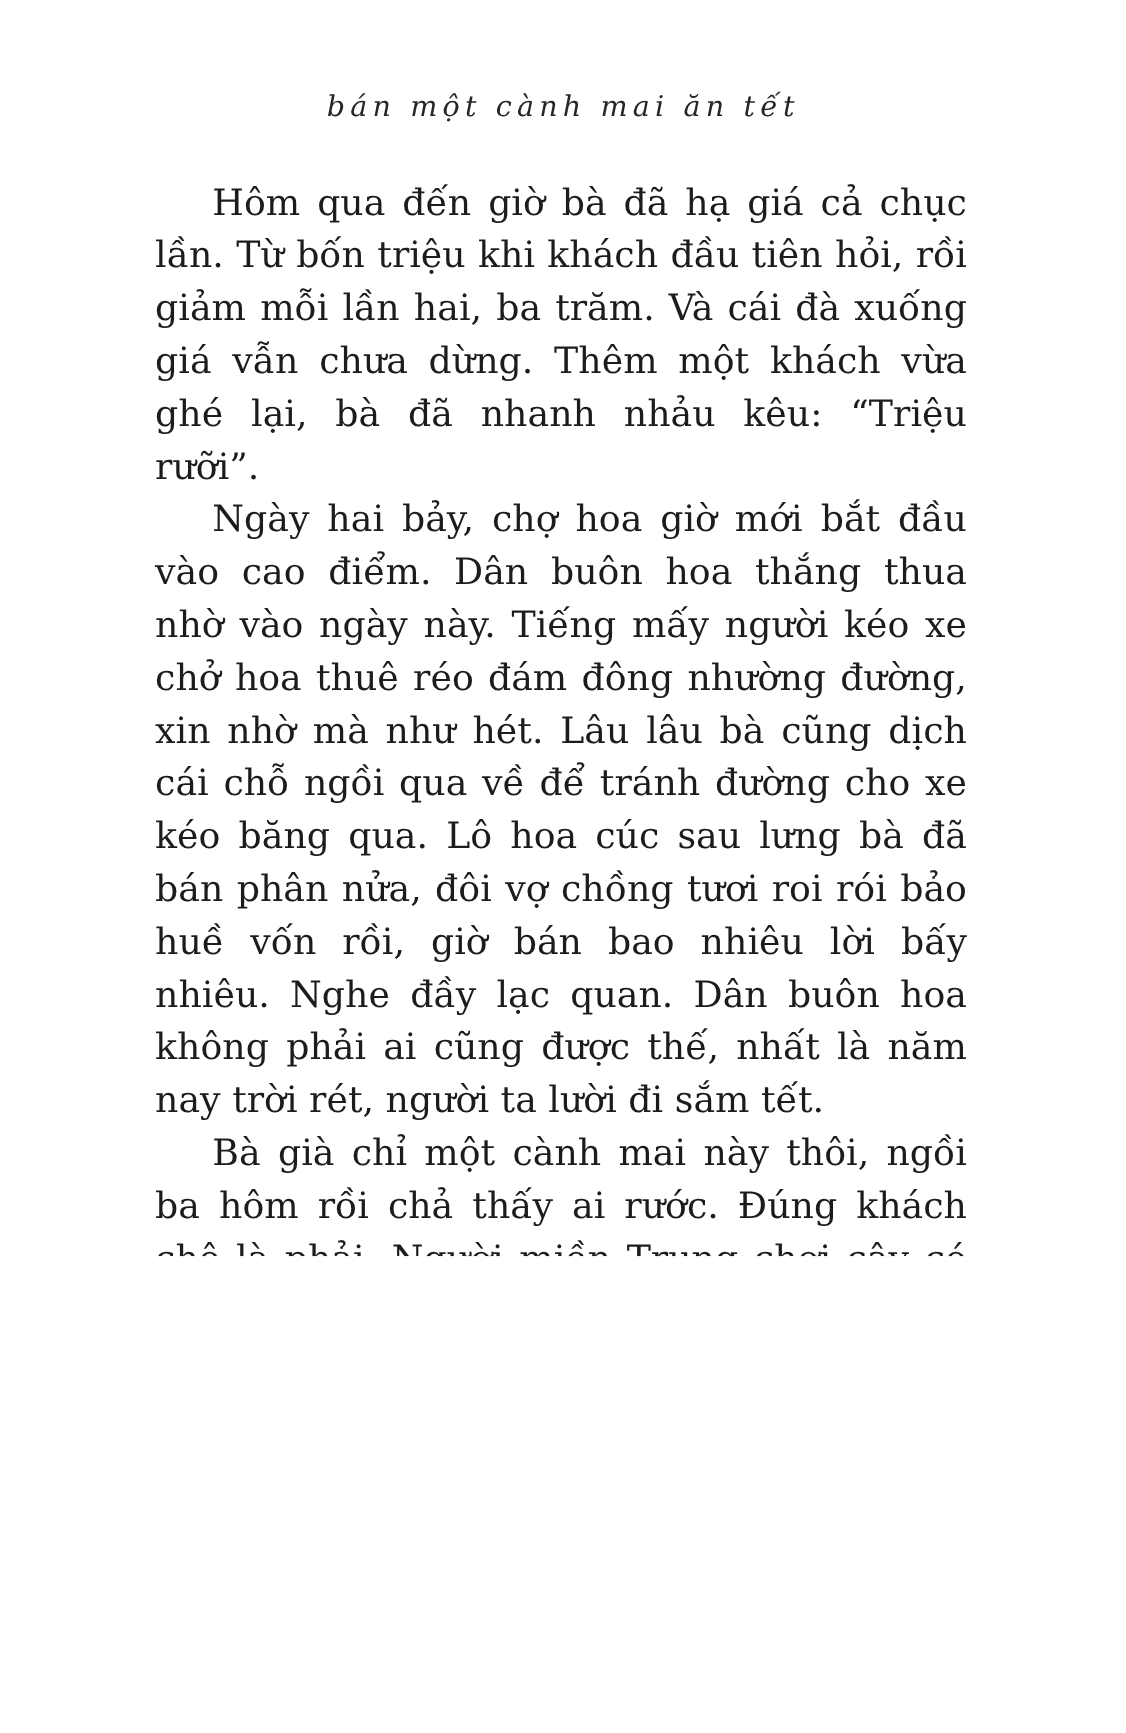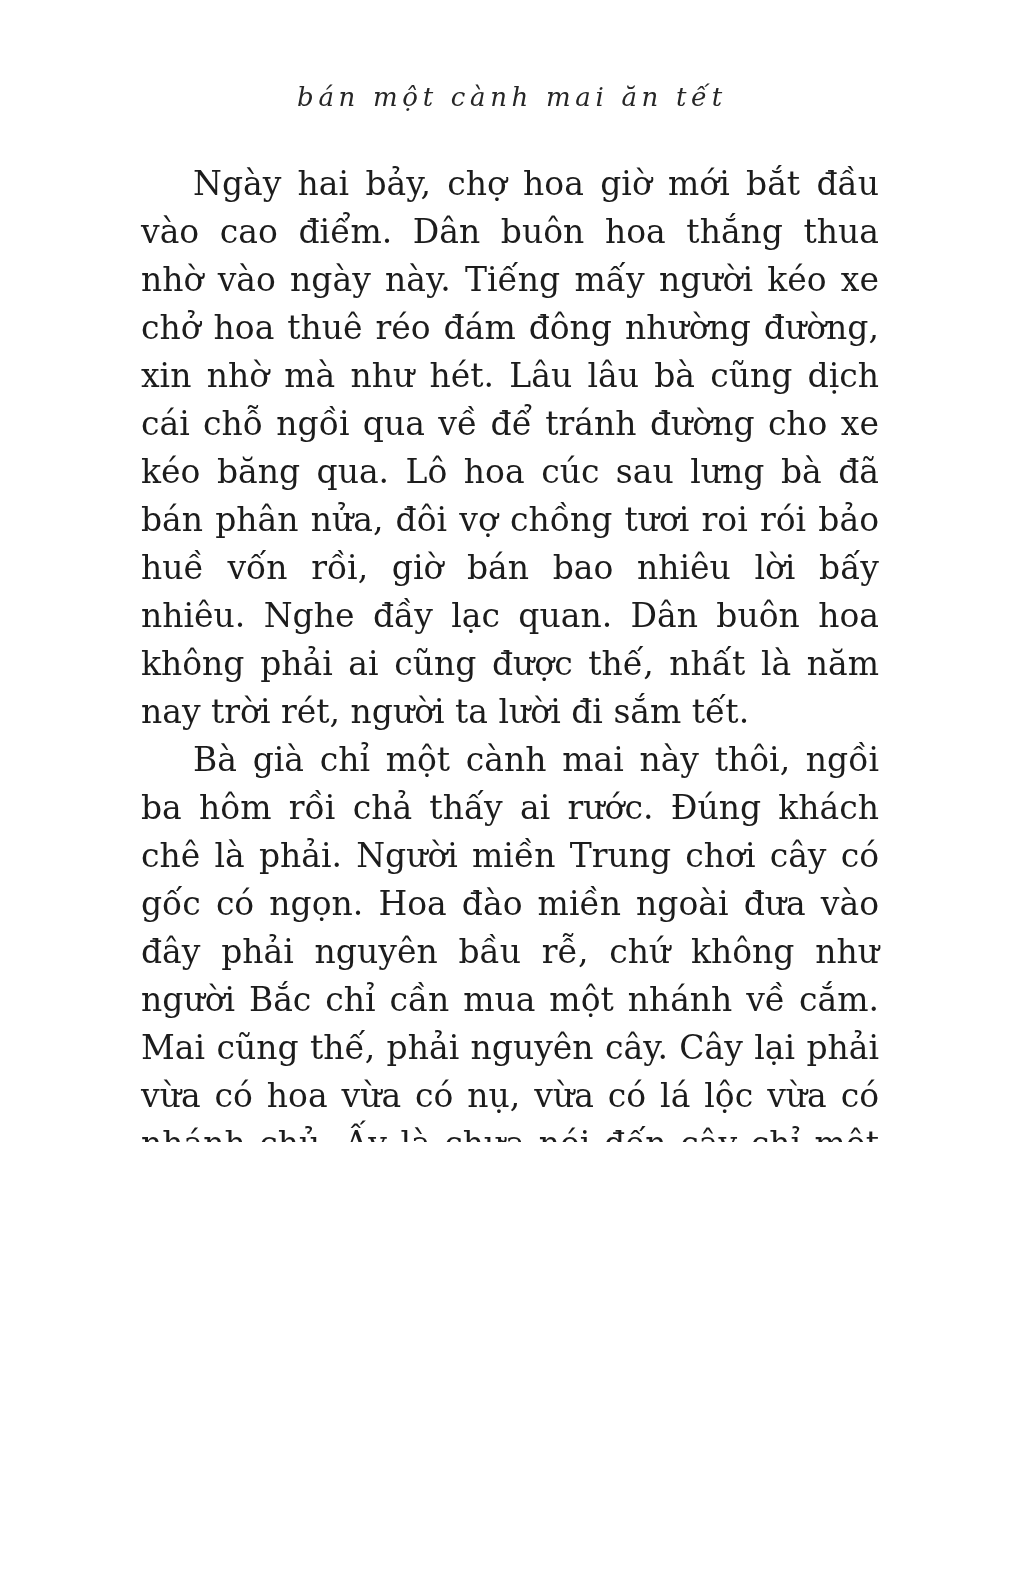--- a/index.html
+++ b/index.html
@@ -55,18 +55,19 @@
     color: #1c1c1c;
   }
 </style>
 </head>
 <body>
 
 <div class="page">
   <div class="running-header">bán một cành mai ăn tết</div>
 
   <div class="body-text">
+      <p>Hôm qua đến giờ bà đã hạ giá cả chục lần. Từ bốn triệu khi khách đầu tiên hỏi, rồi giảm mỗi lần hai, ba trăm. Và cái đà xuống giá vẫn chưa dừng. Thêm một khách vừa ghé lại, bà đã nhanh nhảu kêu: “Triệu rưỡi”.</p>
       <p>Ngày hai bảy, chợ hoa giờ mới bắt đầu vào cao điểm. Dân buôn hoa thắng thua nhờ vào ngày này. Tiếng mấy người kéo xe chở hoa thuê réo đám đông nhường đường, xin nhờ mà như hét. Lâu lâu bà cũng dịch cái chỗ ngồi qua về để tránh đường cho xe kéo băng qua. Lô hoa cúc sau lưng bà đã bán phân nửa, đôi vợ chồng tươi roi rói bảo huề vốn rồi, giờ bán bao nhiêu lời bấy nhiêu. Nghe đầy lạc quan. Dân buôn hoa không phải ai cũng được thế, nhất là năm nay trời rét, người ta lười đi sắm tết.</p>
       <p>Bà già chỉ một cành mai này thôi, ngồi ba hôm rồi chả thấy ai rước. Đúng khách chê là phải. Người miền Trung chơi cây có gốc có ngọn. Hoa đào miền ngoài đưa vào đây phải nguyên bầu rễ, chứ không như người Bắc chỉ cần mua một nhánh về cắm. Mai cũng thế, phải nguyên cây. Cây lại phải vừa có hoa vừa có nụ, vừa có lá lộc vừa có nhánh chủ. Ấy là chưa nói đến cây chỉ một gốc thân rõ rệt, cành thế so le nhánh trên nhỏ hơn nhánh dưới mới đạt chuẩn. Cành mai của bà chỉ liếc qua biết ngay cắt từ vườn nhà không rành chăm cây kiểng.</p>
     </div>
 
   <div class="page-number">9</div>
 </div>
 
 </body></html>

